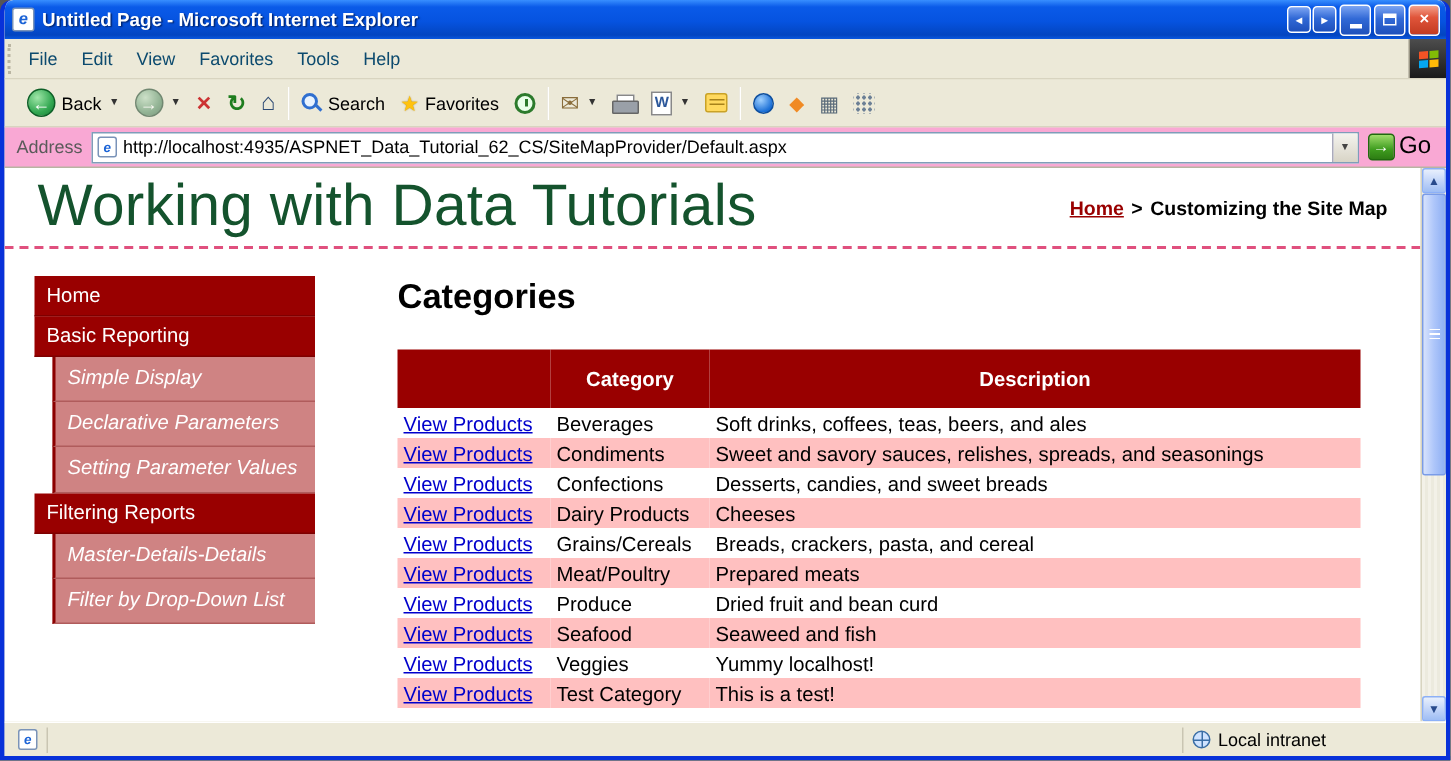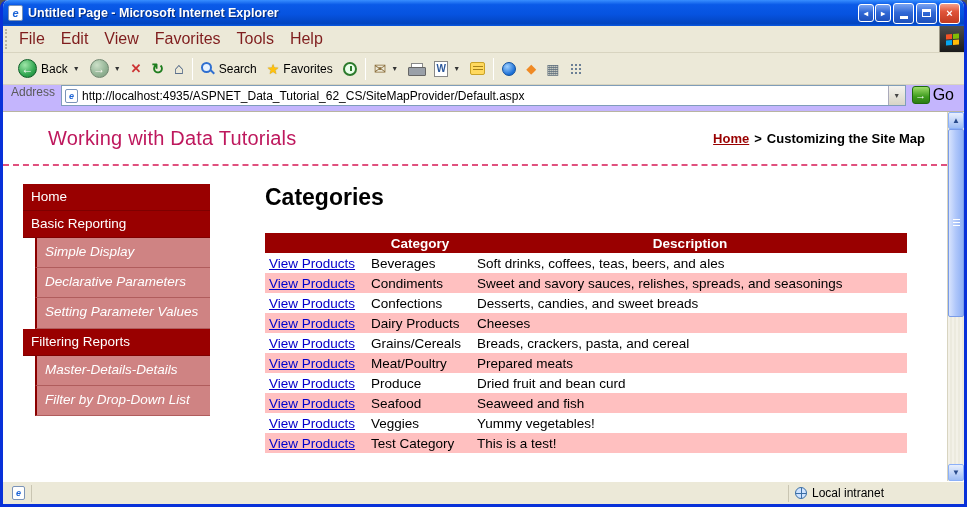--- a/index.html
+++ b/index.html
@@ -39,21 +39,21 @@
   .minbar { width:8px; height:3px; background:#fff; margin-top:8px; }
   .maxbox { width:9px; height:8px; border:1px solid #fff; border-top:3px solid #fff; }
 
   
   .menubar {
     height:27px; flex:0 0 27px;
     background:#ece9d8; border-bottom:1px solid #d8d4c0;
     display:flex; align-items:stretch;
   }
   .grip { width:4px; margin:3px 2px; border-left:2px dotted #b9b5a2; }
-  .menu-item { padding:0 8px; display:flex; align-items:center; font-size:16px; color:#7f1d1d; cursor:default; }
+  .menu-item { padding:0 8px; display:flex; align-items:center; font-size:12px; color:#0c4a6e; cursor:default; }
   .menubar .spacer { flex:1; }
   .winlogo { width:25px; background:linear-gradient(180deg,#4d4d4d,#1a1a1a); display:flex; align-items:center; justify-content:center; border-left:1px solid #9a9685; }
   .flag { width:13px; height:11px; display:grid; grid-template-columns:1fr 1fr; grid-template-rows:1fr 1fr; gap:1px; transform:skewY(-4deg); }
   .flag i:nth-child(1){background:#f35325}.flag i:nth-child(2){background:#81bc06}
   .flag i:nth-child(3){background:#05a6f0}.flag i:nth-child(4){background:#ffba08}
 
   
   .toolbar {
     height:32px; flex:0 0 32px;
     background:#ece9d8; border-bottom:1px solid #d8d4c0;
@@ -84,54 +84,54 @@
   .discuss-ic { width:15px; height:13px; background:#ffd95e; border:1px solid #c9a227; border-radius:2px; position:relative; display:inline-block; }
   .discuss-ic::after { content:""; position:absolute; left:2px; top:3px; width:10px; height:1px; background:#a7821a; box-shadow:0 3px 0 #a7821a; }
   .messenger-ic { width:14px; height:14px; border-radius:50%; background:radial-gradient(circle at 35% 30%, #9fd0ff, #1b6fd6 70%); border:1px solid #0f4f9e; display:inline-block; }
   .glyph-diamond { color:#f08a24; font-size:13px; }
   .glyph-building { color:#5a6b7a; font-size:14px; }
   .grid-ic { width:14px; height:14px; display:inline-block; background-image:radial-gradient(#6b7f95 1.1px, transparent 1.3px); background-size:4px 4px; background-position:1px 1px; }
 
   
   .addressbar {
     height:27px; flex:0 0 27px;
-    background:#c4b5fd; border-bottom:1px solid #b8b4a2;
-    display:flex; align-items:flex-start; padding:0 4px;
+    background:#f9a8d4; border-bottom:1px solid #b8b4a2;
+    display:flex; align-items:center; padding:0 4px;
   }
   .addr-label { font-size:12px; color:#5a5a5a; margin:0 6px 0 4px; }
   .addr-input { flex:1; height:21px; background:#fff; border:1px solid #7f9db9; display:flex; align-items:center; padding:0 0 0 3px; }
   .addr-input .ie-page-icon { width:13px; height:14px; font-size:9px; }
   .addr-url { flex:1; font-size:12px; color:#000; margin-left:4px; white-space:nowrap; overflow:hidden; }
   .addr-drop { width:17px; height:19px; background:linear-gradient(180deg,#f4f3ee,#d8d4c6); border-left:1px solid #aab; display:flex; align-items:center; justify-content:center; font-size:7px; color:#444; cursor:pointer; }
   .go-btn { display:flex; align-items:center; gap:3px; padding:1px 6px; cursor:pointer; }
   .go-ic { width:18px; height:18px; border-radius:3px; background:linear-gradient(180deg,#9fdc6b,#3f9d1f 60%,#2d7d13); border:1px solid #1f6a0e; color:#fff; font-weight:bold; font-size:11px; display:inline-flex; align-items:center; justify-content:center; }
   .go-label { font-size:16px; color:#000; }
 
   
   .content { flex:1; display:flex; background:#fff; min-height:0; }
   .page { flex:1; min-width:0; overflow:hidden; display:flex; flex-direction:column; }
 
   .page-header { flex:0 0 54px; display:flex; align-items:center; justify-content:space-between; padding:0 22px; border-bottom:2px dashed #e0507e; }
-  .page-title { font-size:20px; font-weight:500; color:#be185d; letter-spacing:0.2px;margin-left:23px; }
+  .page-title { font-size:39px; font-weight:500; color:#14532d; letter-spacing:0.2px; }
   .breadcrumb { font-size:13px; font-weight:bold; white-space:nowrap; }
   .breadcrumb a { color:#990000; }
   .breadcrumb .sep { margin:0 5px; color:#000; }
 
   .page-body { flex:1; display:flex; padding-top:18px; min-height:0; }
 
   
   .sidebar { width:187px; margin-left:20px; flex:0 0 187px; font-size:13.5px; }
   .sb-item { background:#990000; color:#fff; padding:5px 8px 6px; border-bottom:1px solid #7e0000; cursor:pointer; }
   .sb-sub { background:#cf8383; color:#fff; margin-left:12px; padding:5px 8px 6px; border-bottom:1px solid #b05c5c; border-left:2px solid #8b0000; cursor:pointer; line-height:1.35;font-style:italic; }
 
   
   .main { flex:1; margin-left:55px; min-width:0; }
   .main-heading { font-size:23px; font-weight:bold; color:#000; margin-bottom:22px; }
   table.cats { border-collapse:collapse; width:642px; font-size:13.5px; }
-  table.cats th { background:#990000; color:#fff; font-weight:bold; text-align:center; padding:2px 4px; height:20px; }
+  table.cats th { background:#990000; color:#fff; font-weight:bold; text-align:center; padding:12px 4px; height:20px; }
   table.cats td { padding:1px 4px; height:20px; white-space:nowrap;margin-top:24px; }
   table.cats tr.odd td { background:#fff; }
   table.cats tr.even td { background:#ffc0c0; }
   table.cats .col-link { width:102px; }
   table.cats .col-cat { width:106px; }
   table.cats a { color:#0000cc; text-decoration:underline; }
 
   
   .scrollbar { flex:0 0 17px; background:#f0efe4; border-left:1px solid #d8d4c0; display:flex; flex-direction:column; }
   .sb-btn { flex:0 0 17px; background:linear-gradient(180deg,#e9f0fd,#bcd1f8 60%,#9ebdf4); border:1px solid #8cb0f8; border-radius:2px; color:#284a8c; font-size:8px; display:flex; align-items:center; justify-content:center; cursor:pointer; }
@@ -330,21 +330,21 @@
               <td>Dried fruit and bean curd</td>
             </tr>
             <tr class="even">
               <td class="col-link"><a href="#">View Products</a></td>
               <td>Seafood</td>
               <td>Seaweed and fish</td>
             </tr>
             <tr class="odd">
               <td class="col-link"><a href="#">View Products</a></td>
               <td>Veggies</td>
-              <td>Yummy vegetables!</td>
+              <td>Yummy localhost!</td>
             </tr>
             <tr class="even">
               <td class="col-link"><a href="#">View Products</a></td>
               <td>Test Category</td>
               <td>This is a test!</td>
             </tr>
           </tbody>
             </table>
         </div>
       </div>

